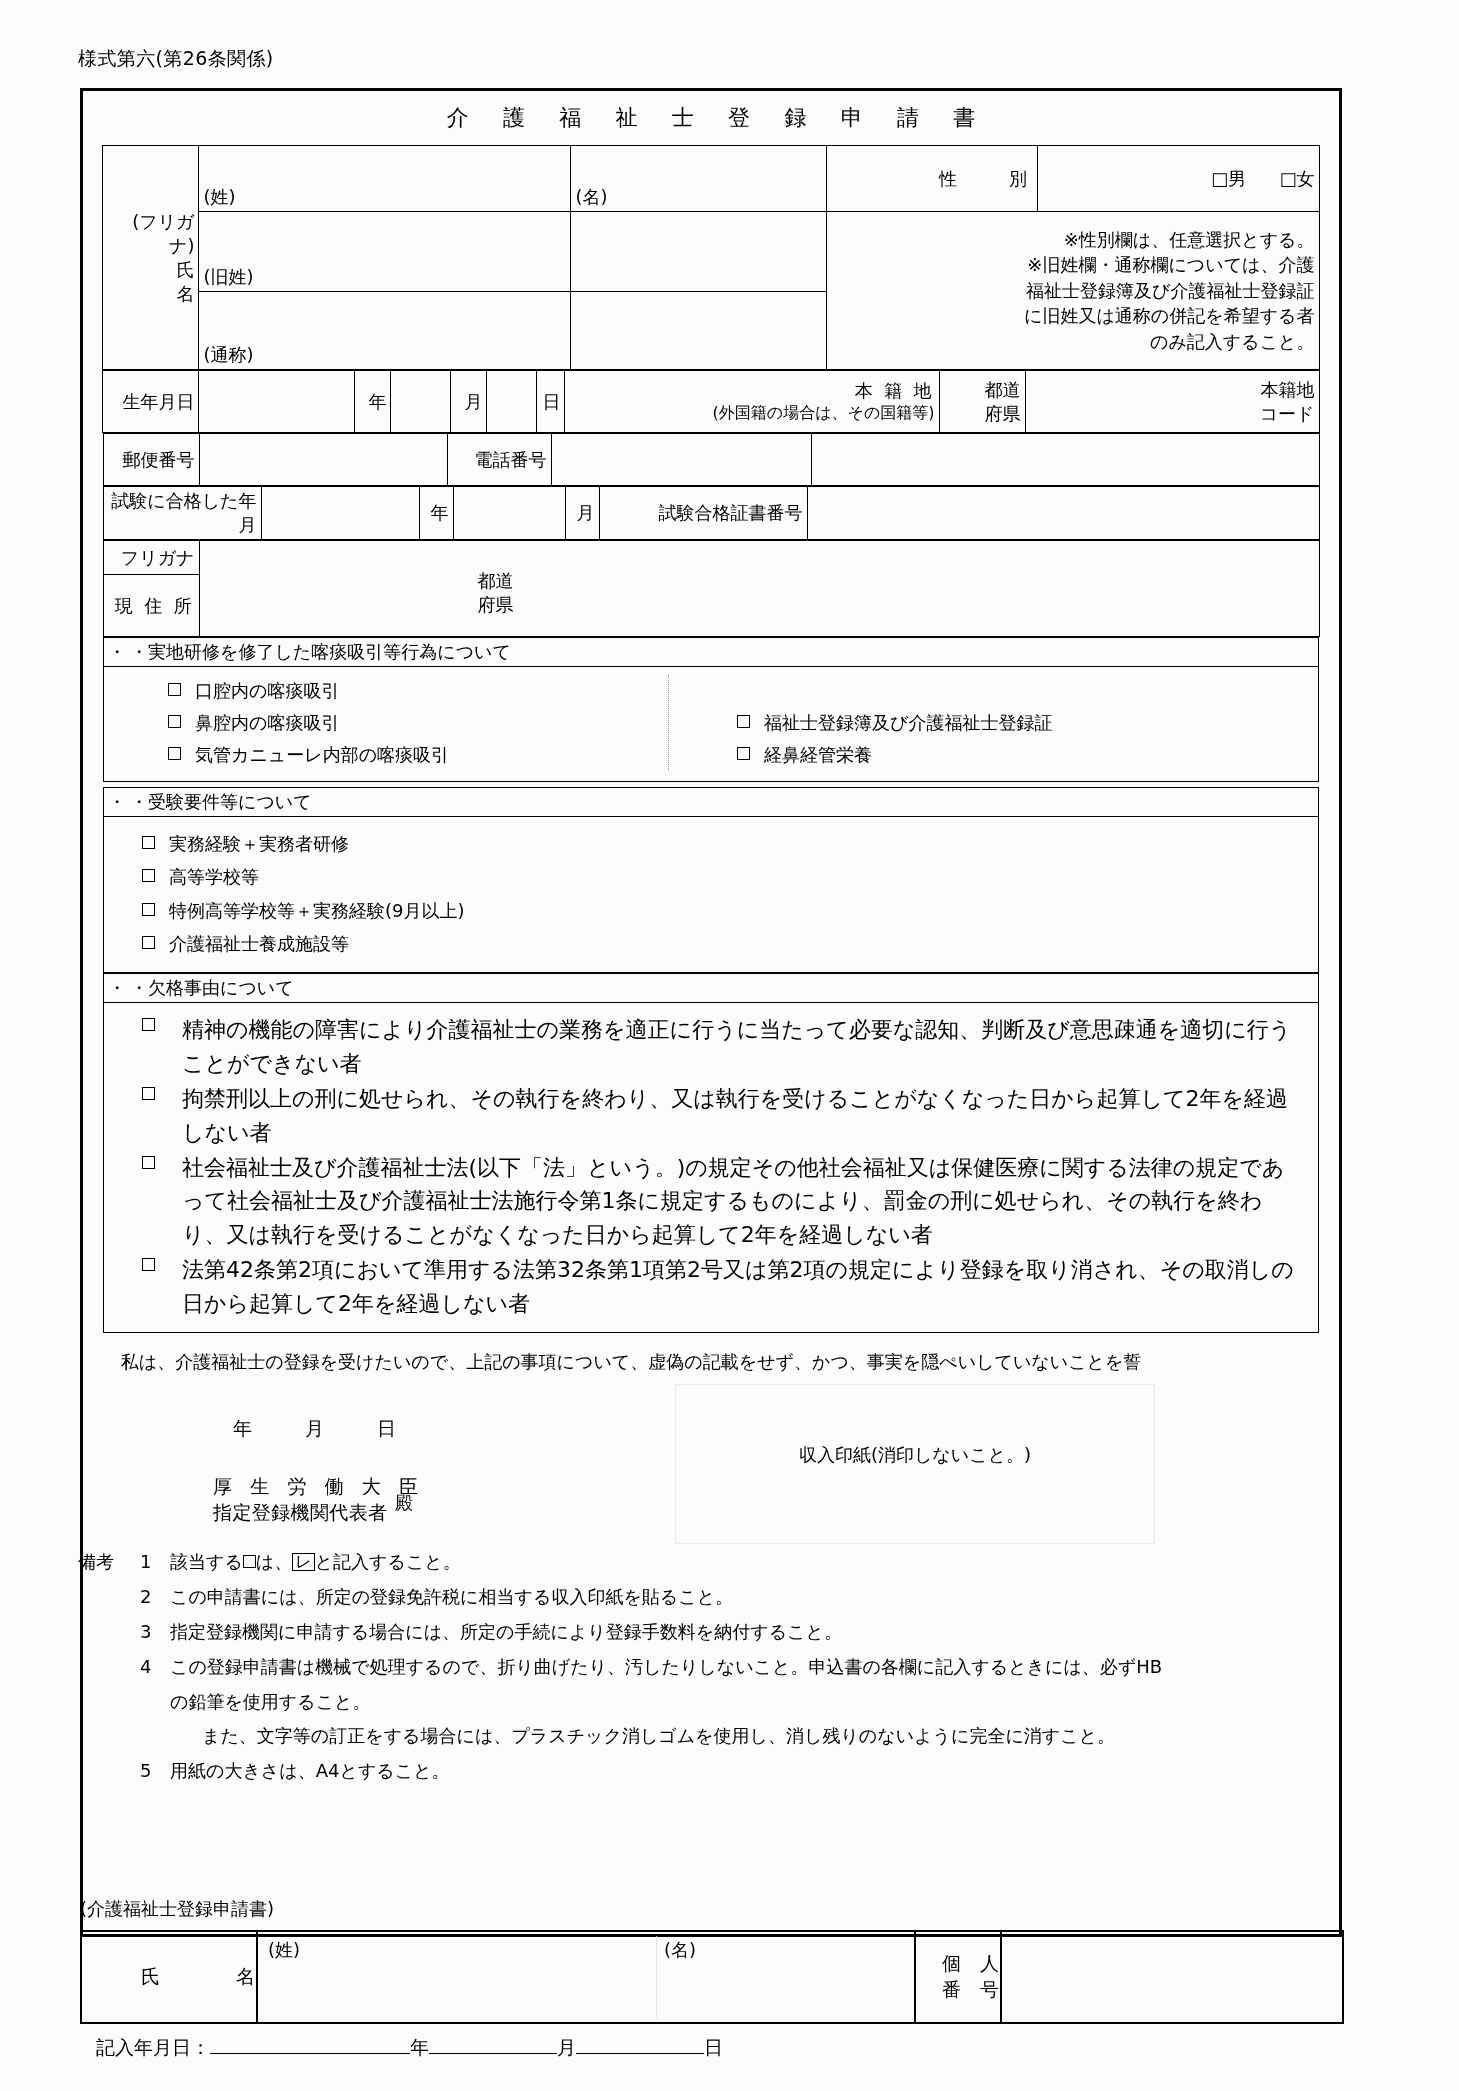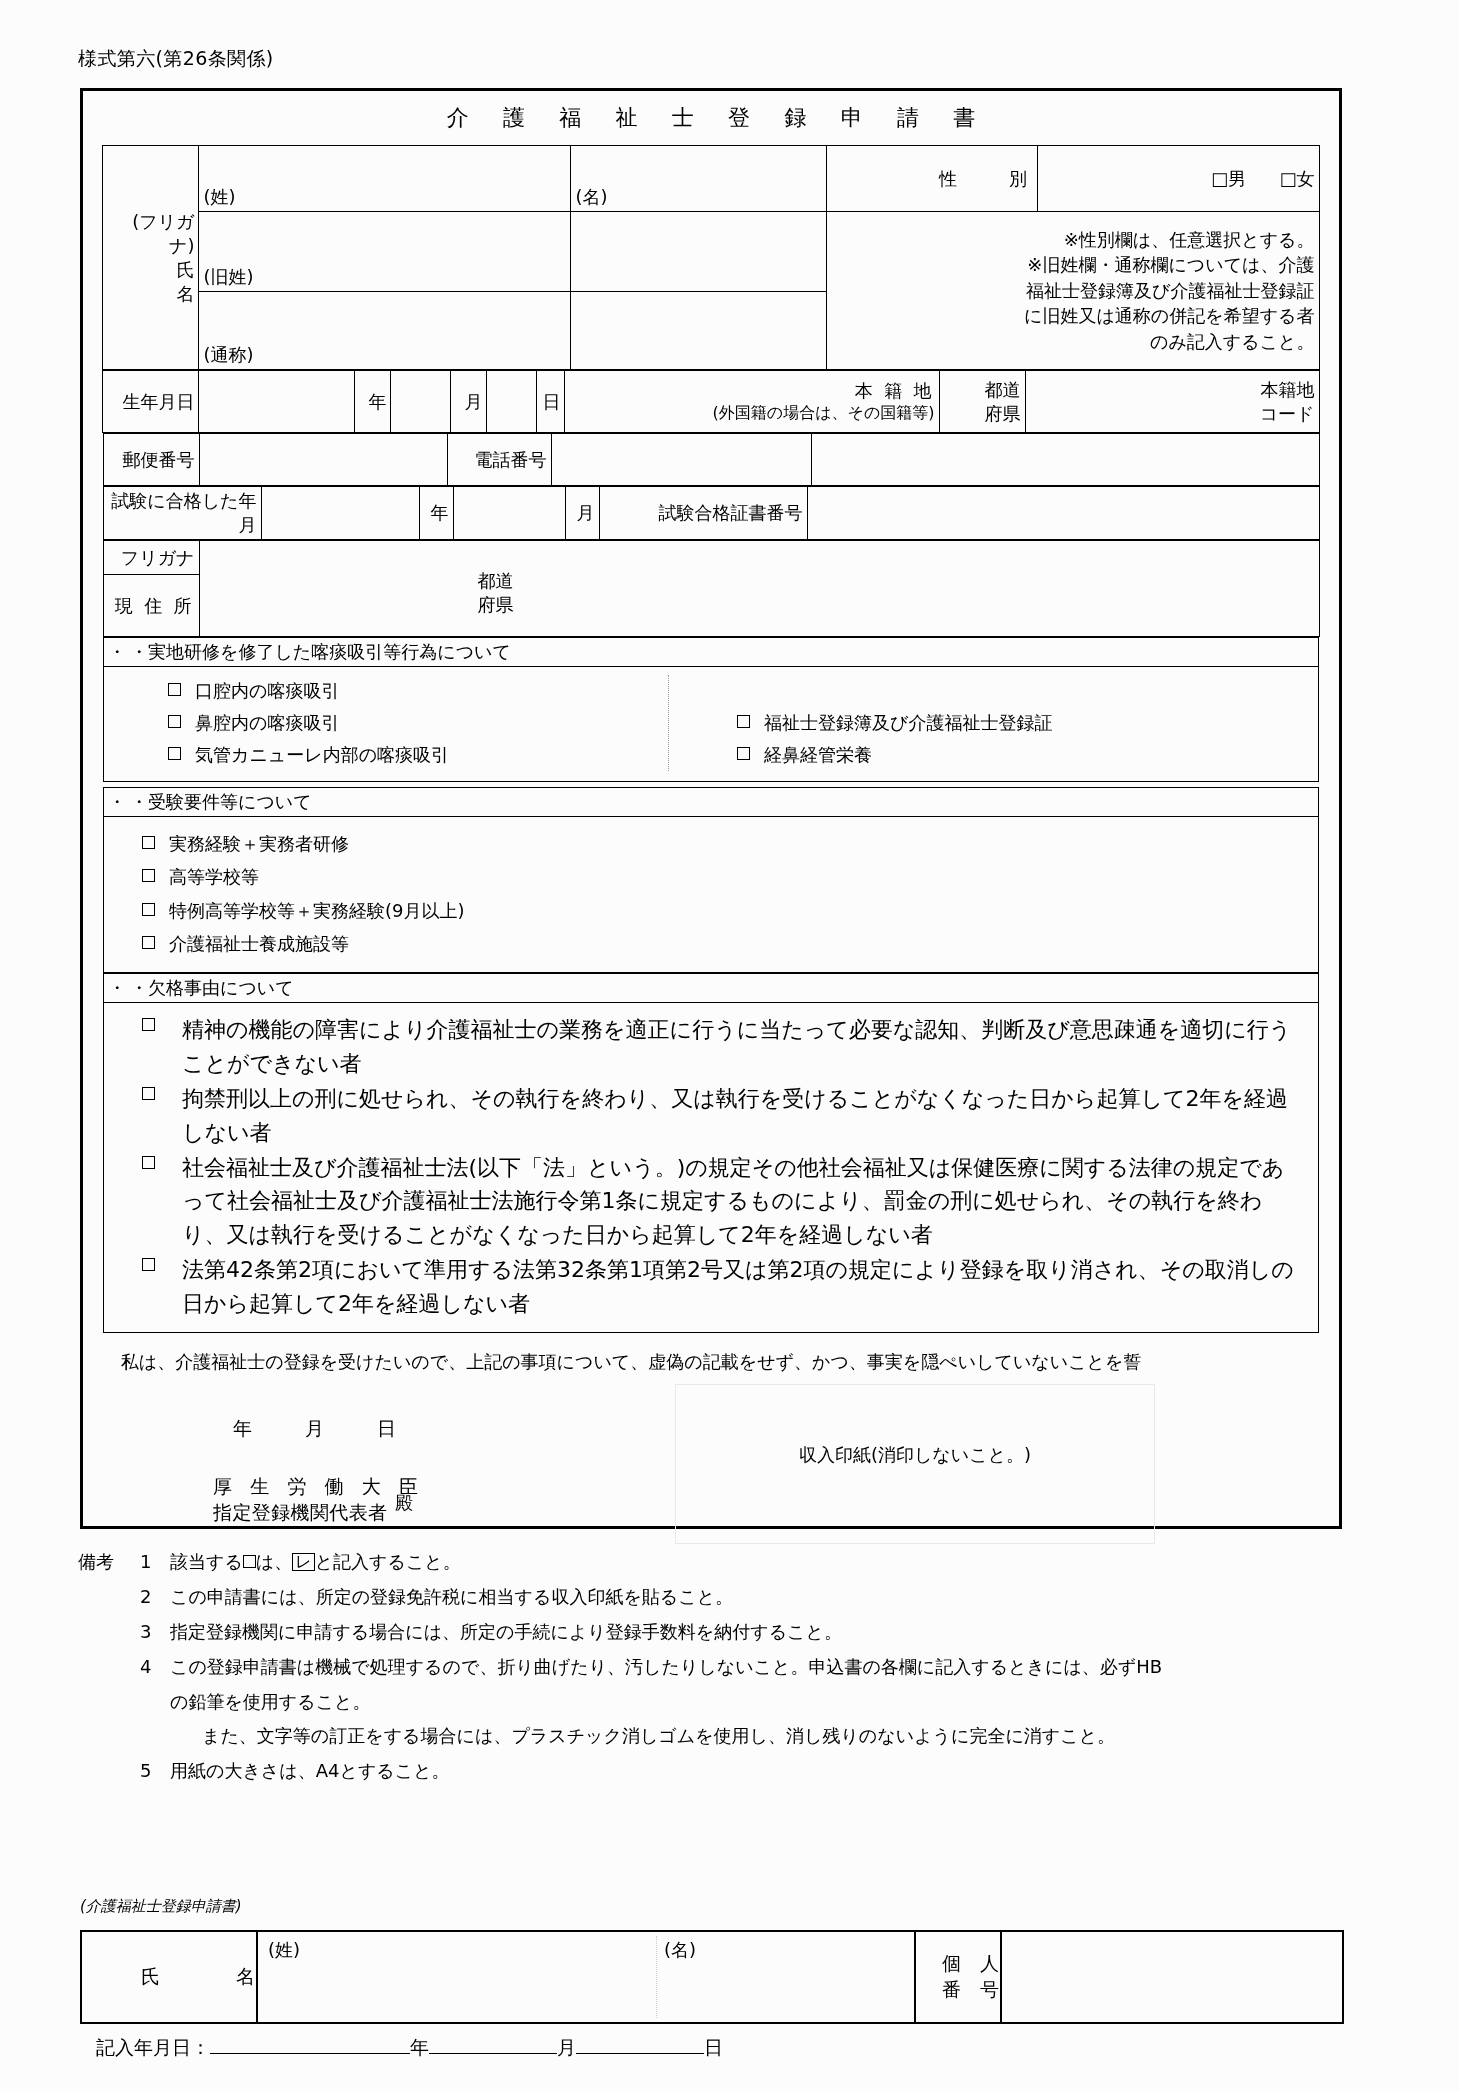--- a/index.html
+++ b/index.html
@@ -34,21 +34,21 @@
     font-size: 19px;
     letter-spacing: 0.02em;
   }
 
   
   #main-box {
     position: absolute;
     left: 80px;
     top: 88px;
     width: 1262px;
-    height: 1441px;
+    height: 1849px;
     border: 3px solid #000;
     box-sizing: border-box;
   }
   #doc-title {
     text-align: center;
     font-size: 22px;
     letter-spacing: 0.62em;
     padding-top: 12px;
     padding-left: 0.62em;
   }
@@ -227,22 +227,21 @@
     line-height: 1.0;
     font-size: 16px;
     vertical-align: 1px;
   }
 
   
   #sub-title {
     position: absolute;
     left: 80px;
     top: 1897px;
-    font-size: 15px;
-    font-style: italic;
+    font-size: 18px;
   }
   #sub-table {
     position: absolute;
     left: 80px;
     top: 1930px;
     width: 1262px;
     border-collapse: collapse;
     table-layout: fixed;
   }
   #sub-table td {

